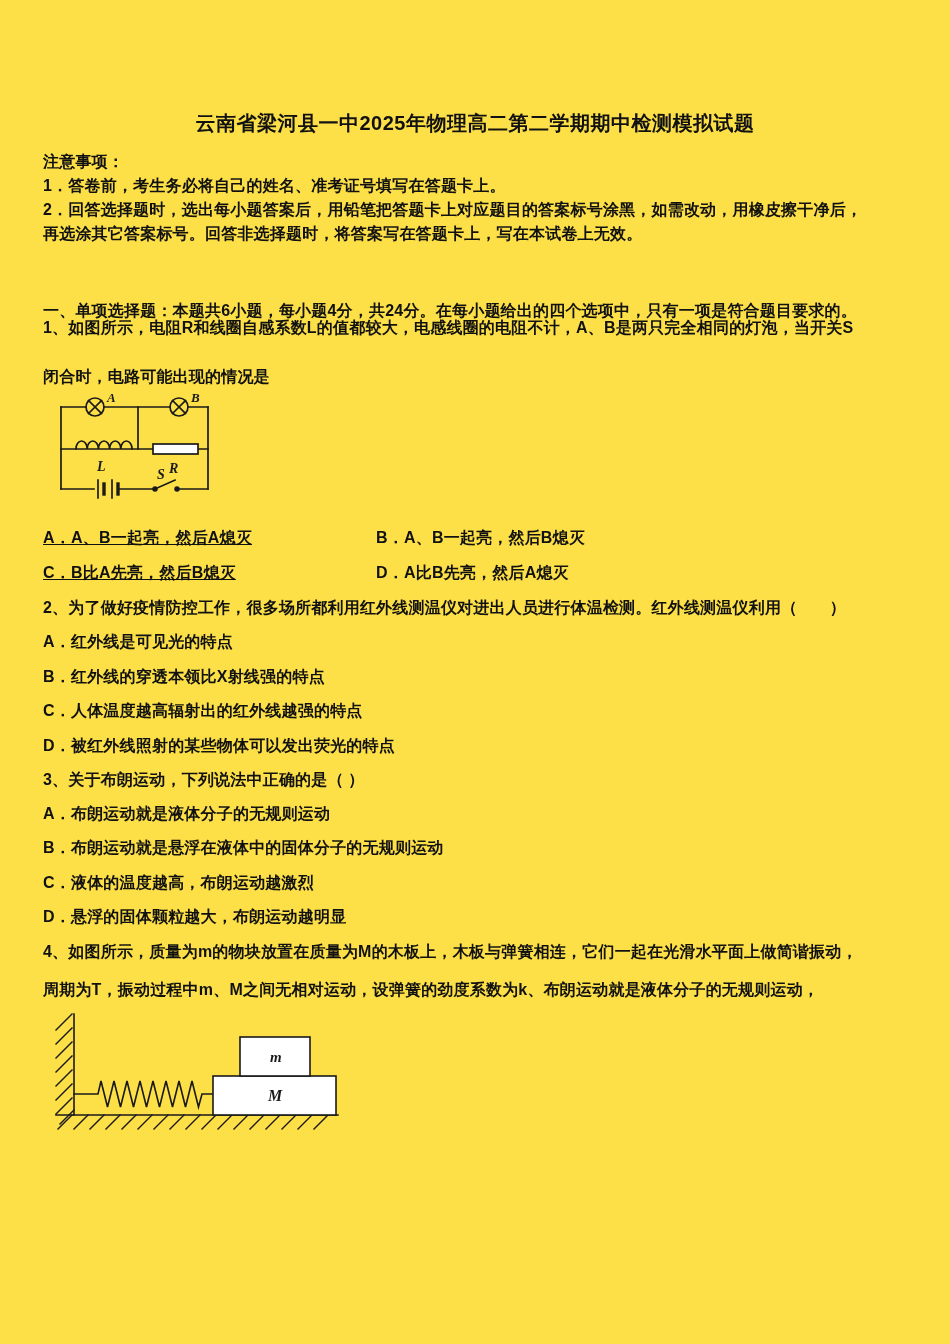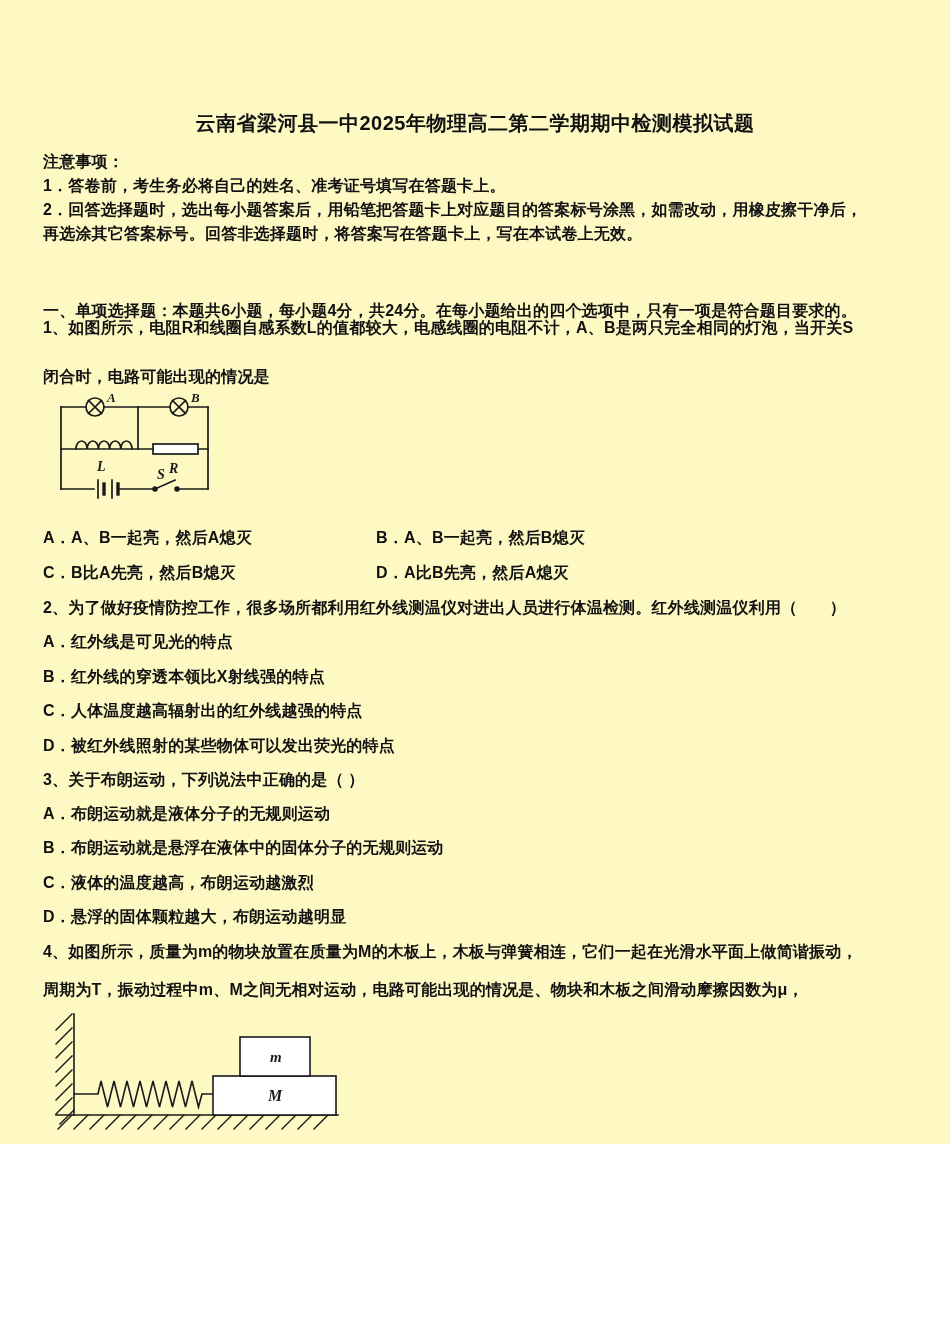--- a/index.html
+++ b/index.html
@@ -1,34 +1,34 @@
 <!DOCTYPE html>
 <html><head>
 <meta charset="utf-8">
 <style>
   html,body{margin:0;padding:0;background:#ffffff;}
   #page{
     position:relative;
-    width:950px;height:1144px;
-    background:#fef9c3;
+    width:950px;height:1344px;
+    background:#fde047;
     color:#111;
     font-family:"Liberation Sans", sans-serif;
     overflow:hidden;
   }
   .title{
     position:absolute;top:110px;left:0;width:100%;
     text-align:center;font-size:20px;font-weight:800;
     letter-spacing:0.5px;white-space:nowrap;
   }
   .line{
     position:absolute;left:43px;
     font-size:16px;font-weight:bold;
     white-space:nowrap;letter-spacing:0.2px;
   }
-  .optcol{display:inline-block;width:333px;}
+  .optcol{display:inline-block;width:333px;text-decoration:underline;}
   .math{
     font-family:"Liberation Serif", serif;
     font-style:italic;font-weight:normal;
     font-size:17px;
   }
   .frac{
     display:inline-flex;flex-direction:column;align-items:center;
     vertical-align:-0.45em;
     font-family:"Liberation Serif", serif;
     font-style:italic;font-weight:normal;
@@ -124,21 +124,21 @@
   <div class="line" style="top:736px">D．被红外线照射的某些物体可以发出荧光的特点</div>
   <div class="line" style="top:701px">C．人体温度越高辐射出的红外线越强的特点</div>
 
   <div class="line" style="top:770px">3、关于布朗运动，下列说法中正确的是（ ）</div>
   <div class="line" style="top:804px">A．布朗运动就是液体分子的无规则运动</div>
   <div class="line" style="top:838px">B．布朗运动就是悬浮在液体中的固体分子的无规则运动</div>
   <div class="line" style="top:873px">C．液体的温度越高，布朗运动越激烈</div>
   <div class="line" style="top:907px">D．悬浮的固体颗粒越大，布朗运动越明显</div>
 
   <div class="line" style="top:942px">4、如图所示，质量为m的物块放置在质量为M的木板上，木板与弹簧相连，它们一起在光滑水平面上做简谐振动，</div>
-  <div class="line" style="top:980px">周期为T，振动过程中m、M之间无相对运动，电路可能出现的情况是、物块和木板之间滑动摩擦因数为μ，</div>
+  <div class="line" style="top:980px">周期为T，振动过程中m、M之间无相对运动，设弹簧的劲度系数为k、布朗运动就是液体分子的无规则运动，</div>
 
   <div class="fig" style="top:1010px;left:52px;width:292px;height:128px">
     <svg width="292" height="128" viewBox="0 0 292 128">
       <g stroke="#1a1a1a" stroke-width="1.6" fill="none" stroke-linecap="square">
 
         <path d="M22,4 V105"></path>
         <g stroke-width="1.4">
           <path d="M4,20 L20,4"></path>
             <path d="M4,34 L20,18"></path>
             <path d="M4,48 L20,32"></path>

